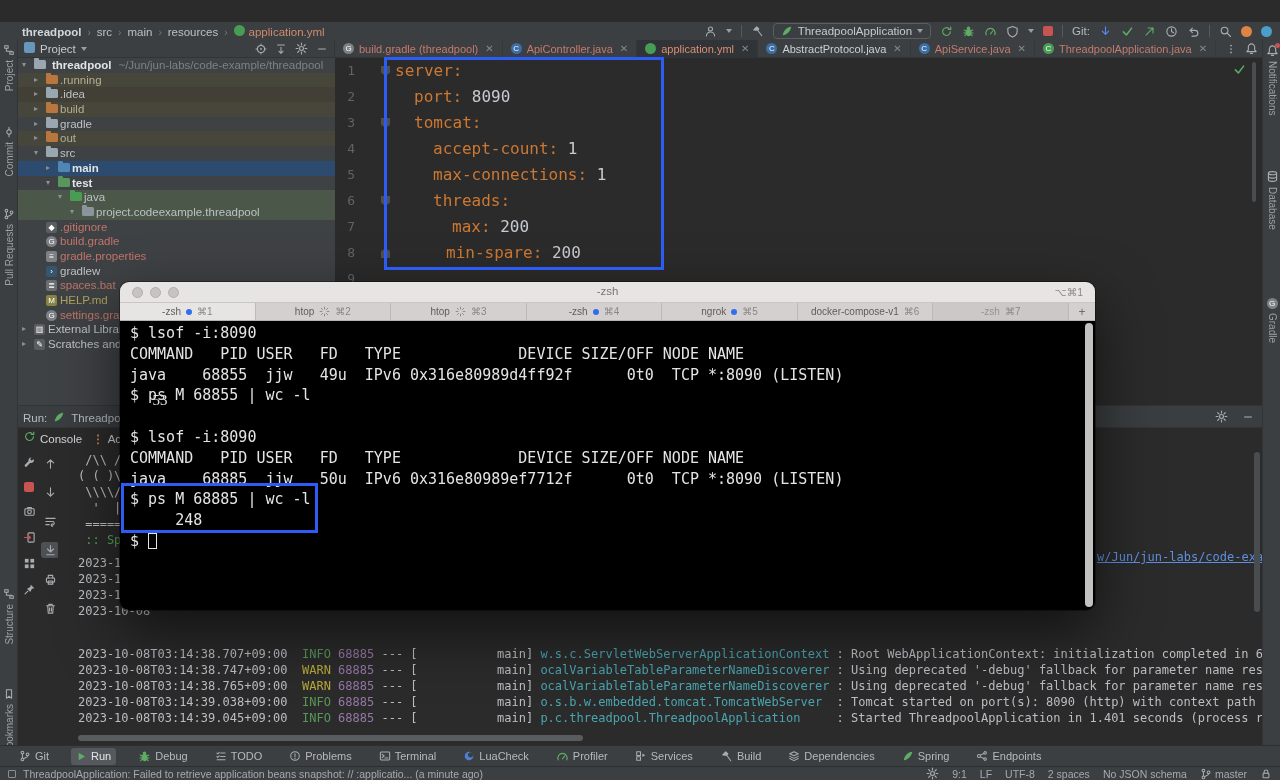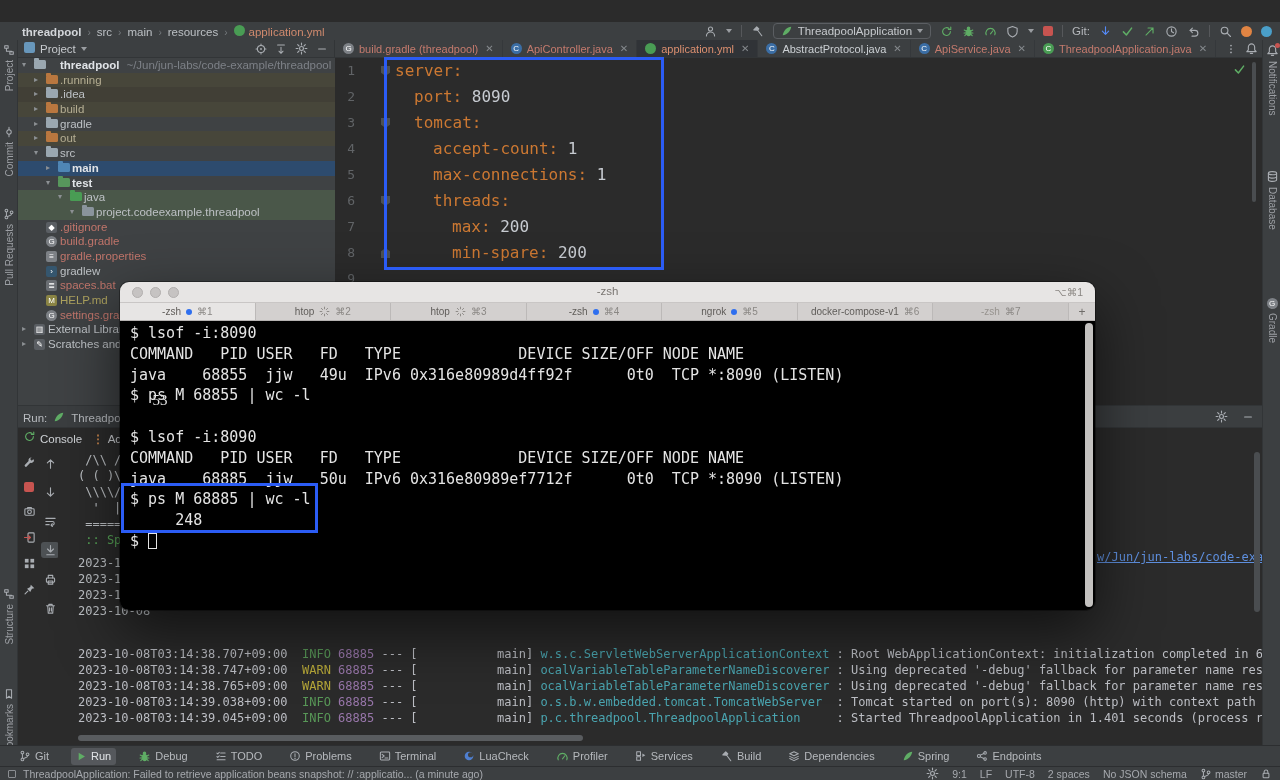--- a/index.html
+++ b/index.html
@@ -419,21 +419,21 @@
       <div class="stripe-item" style="top: 258px;">
         <span class="fsq" style="background: rgb(125, 129, 134); border-radius: 50%;">G</span>
         <span class="vlabelR">Gradle</span>
       </div>
     </div>
 
   <div id="tree">
       <div class="trow">
         <span class="chev" style="left: 4px;">▾</span>
         <span class="folder tico" style="background: rgb(154, 167, 176); left: 16px;"></span>
-        <span class="tlbl tbold" style="left: 42px;">threadpool<span class="t-extra">~/Jun/jun-labs/code-example/threadpool</span></span>
+        <span class="tlbl tbold" style="left: 34px;">threadpool<span class="t-extra">~/Jun/jun-labs/code-example/threadpool</span></span>
       </div>
       <div class="trow bg-olive">
         <span class="chev" style="left: 16px;">▸</span>
         <span class="folder tico" style="background: rgb(185, 119, 63); left: 28px;"></span>
         <span class="tlbl t-excl" style="left: 42px;">.running</span>
       </div>
       <div class="trow bg-olive2">
         <span class="chev" style="left: 16px;">▸</span>
         <span class="folder tico" style="background: rgb(154, 167, 176); left: 28px;"></span>
         <span class="tlbl" style="left: 42px;">.idea</span>
@@ -547,21 +547,21 @@
           <span class="fold"></span>
           <span class="code" style="left: 98px;"><span class="yml-key">threads:</span></span>
         </div>
         <div class="edline" style="top: 156px;">
           <span class="lnum">7</span>
           <span class="code" style="left: 117px;"><span class="yml-key">max:</span><span class="yml-val"> 200</span></span>
         </div>
         <div class="edline" style="top: 182px;">
           <span class="lnum">8</span>
           <span class="fold close"></span>
-          <span class="code" style="left: 117px;"><span class="yml-key">min-spare:</span><span class="yml-val"> 200</span></span>
+          <span class="code" style="left: 111px;"><span class="yml-key">min-spare:</span><span class="yml-val"> 200</span></span>
         </div>
         <div class="edline" style="top: 208px;">
           <span class="lnum">9</span>
           <span class="code" style="left: 60px;"></span>
         </div>
       </div>
     <div id="ed-check"><span style="display: inline-flex; align-items: center;">
           <svg width="13" height="13" viewBox="0 0 14 14" fill="none" stroke="#a9adb2" stroke-width="1.2" stroke-linecap="round" stroke-linejoin="round">
             <path d="M2.6 7.4 5.8 10.8 11.4 3.4" stroke="#5fad65" stroke-width="1.6"></path>
           </svg>

